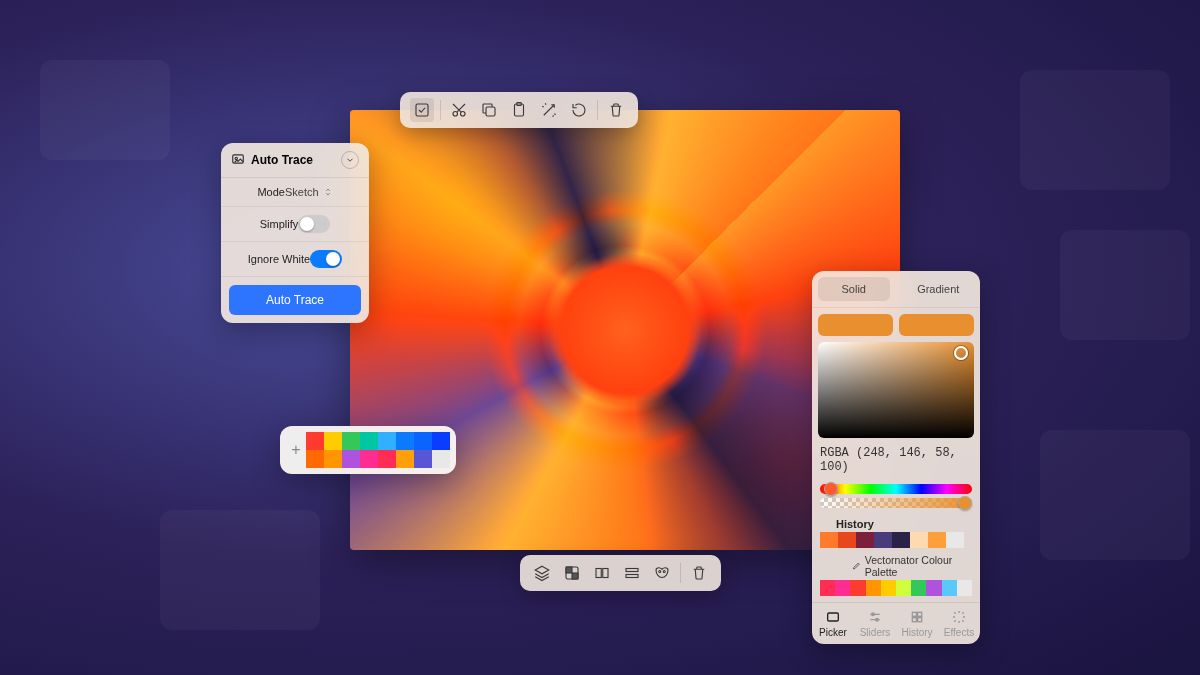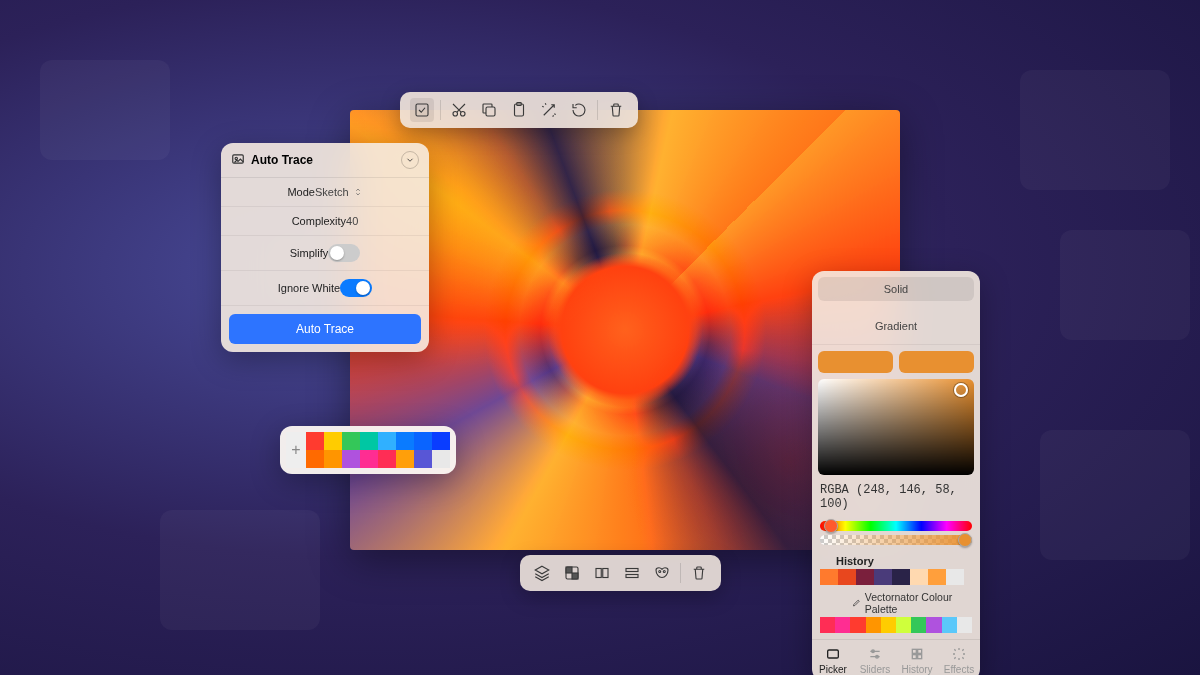--- a/index.html
+++ b/index.html
@@ -62,21 +62,21 @@
   .tb-sep { width: 1px; height: 20px; background: rgba(0,0,0,0.12); }
 
   .panel {
     position: absolute;
     background: rgba(245,235,225,0.9);
     backdrop-filter: blur(20px);
     border-radius: 12px;
     box-shadow: 0 8px 30px rgba(0,0,0,0.3);
     overflow: hidden;
   }
-  .autotrace-panel { left: 221px; top: 143px; width: 208px; }
+  .autotrace-panel { left: 221px; top: 143px; width: 148px; }
   .panel-header {
     display: flex; align-items: center; justify-content: space-between;
     padding: 8px 10px;
     border-bottom: 1px solid rgba(0,0,0,0.08);
     font-weight: 600;
   }
   .panel-header .title { display: flex; align-items: center; gap: 6px; }
   .panel-header .chev {
     width: 18px; height: 18px; border-radius: 50%;
     display: flex; align-items: center; justify-content: center; cursor: pointer;
@@ -125,21 +125,20 @@
     display:flex; align-items:center; justify-content:center;
     color:#888; font-size:16px; cursor:pointer;
     background:#eee;
   }
   .swatch-sm { width:18px; height:18px; cursor:pointer; }
 
   .color-panel { left: 812px; top: 271px; width: 168px; }
   .solid-grad {
     display:flex; gap:13px; padding:6px;
     border-bottom: 1px solid rgba(0,0,0,0.06);
-    flex-direction: column;
   }
   .solid-grad .seg {
     flex:1; text-align:center; padding:6px 0;
     font-size:11px; border-radius:6px; cursor:pointer;
     color:#444;
   }
   .solid-grad .seg.active { background: rgba(0,0,0,0.08); }
   .swatch-row { display:flex; gap:6px; padding:6px; }
   .swatch-lg { flex:1; height:22px; border-radius:6px; cursor:pointer; }
   .gradient-field {
@@ -270,24 +269,20 @@
     </div>
   </div>
   <div class="panel-row">
     <span>Mode</span>
     <span class="val">
         <span>Sketch</span>
         <svg width="10" height="10" viewBox="0 0 24 24" fill="none" stroke="#666" stroke-width="2">
           <path d="M8 9l4-4 4 4M8 15l4 4 4-4"></path>
         </svg>
       </span>
-  </div>
-  <div class="panel-row">
-    <span>Complexity</span>
-    <span class="val">40</span>
   </div>
   <div class="panel-row">
     <span>Simplify</span>
     <div class="ios-toggle"></div>
   </div>
   <div class="panel-row">
     <span>Ignore White</span>
     <div class="ios-toggle on"></div>
   </div>
   <div class="primary-btn">Auto Trace</div>

